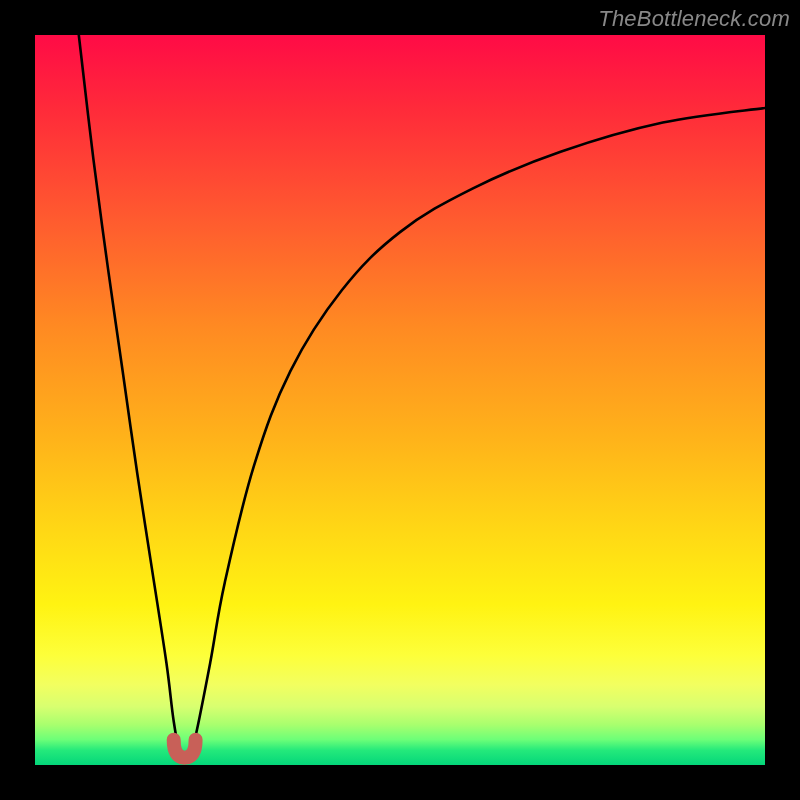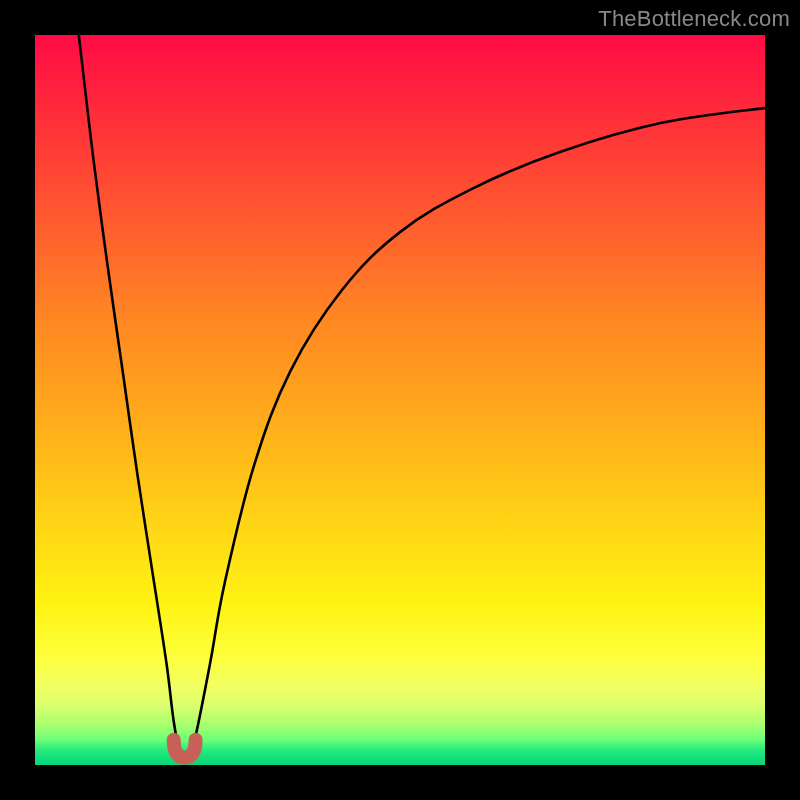--- a/index.html
+++ b/index.html
@@ -11,20 +11,21 @@
     font-family: Arial, Helvetica, sans-serif;
     overflow: hidden;
   }
   .frame {
     position: absolute;
     top: 0;
     left: 0;
     width: 800px;
     height: 716px;
     background: #000;
+    font-style: italic;
   }
   .watermark {
     position: absolute;
     top: 6px;
     right: 10px;
     color: #888;
     font-size: 22px;
     font-weight: 400;
     letter-spacing: 0.2px;
     z-index: 50;

